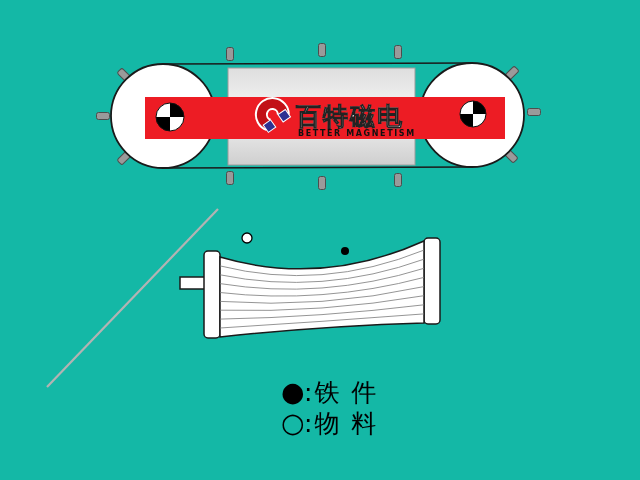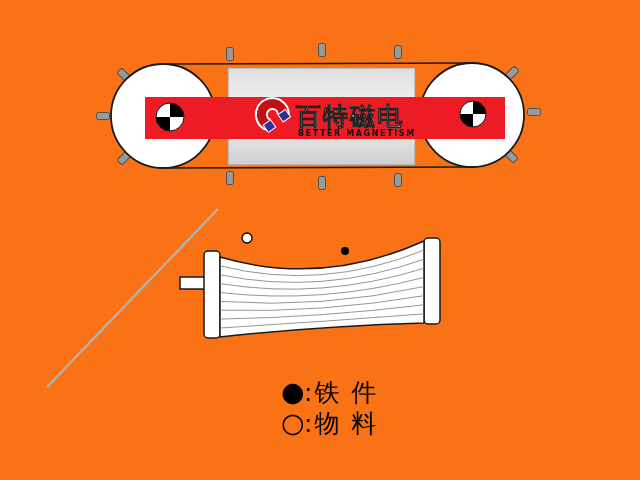--- a/index.html
+++ b/index.html
@@ -1,19 +1,19 @@
 <!DOCTYPE html>
 <html><head>
 <meta charset="utf-8">
 <style>
   html,body{margin:0;padding:0;background:#ffffff;}
   .canvas{
     position:relative;
     width:640px;height:480px;
-    background:#f97316;
+    background:#14b8a6;
     font-family:"DejaVu Sans","Liberation Sans",sans-serif;
     overflow:hidden;
   }
   svg{display:block;}
   .belt-line{stroke:#1a1a1a;stroke-width:1.6;}
   .pulley{fill:#ffffff;stroke:#1a1a1a;stroke-width:1.8;}
   .tab rect{fill:#9a9a9a;stroke:#4d4d4d;stroke-width:1;}
   .housing{stroke:#9c9c9c;stroke-width:1;}
   .reg-outline{fill:none;stroke:#111;stroke-width:1;}
   .roller-part{fill:#ffffff;stroke:#1a1a1a;stroke-width:1.5;}

